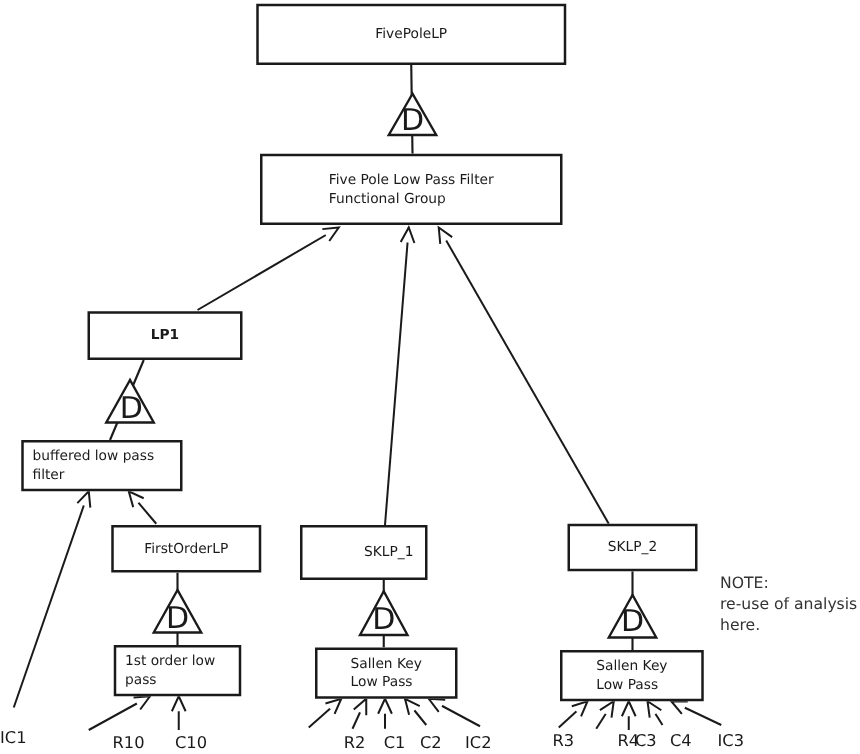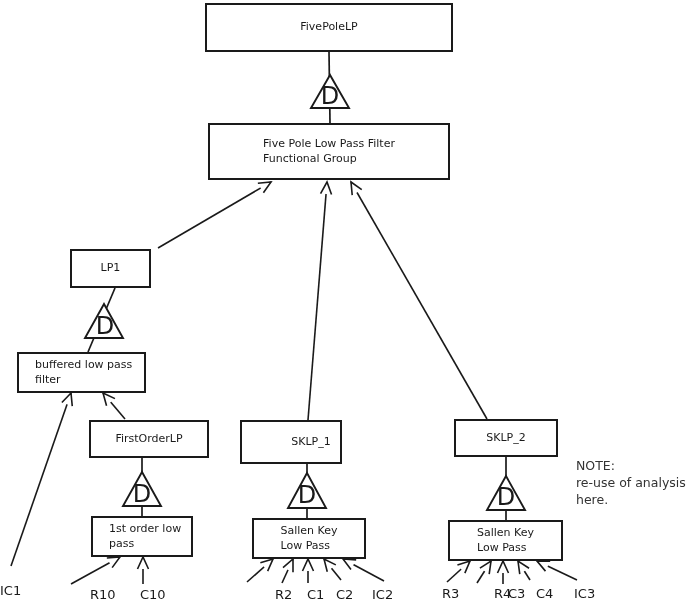--- a/index.html
+++ b/index.html
@@ -29,21 +29,21 @@
     background: #ffffff;
     display: flex;
     align-items: center;
     justify-content: center;
     font-size: 11px;
     line-height: 1.3;
     z-index: 2;
   }
   .node .inner { text-align: left; }
   .node.pad-left { justify-content: flex-start; }
-  .node.pad-left .inner { padding-left: 16px; }
+  .node.pad-left .inner { padding-left: 7px; }
   .clabel {
     position: absolute;
     font-size: 13px;
     line-height: 14px;
     z-index: 2;
     white-space: nowrap;
   }
   .note {
     position: absolute;
     left: 576px;
@@ -115,21 +115,21 @@
     <div class="inner">FivePoleLP</div>
   </div>
 
   <div class="node" style="left:208px; top:123px; width:242px; height:57px;">
     <div class="inner">
       <div>Five Pole Low Pass Filter</div>
       <div>Functional Group</div>
     </div>
   </div>
 
-  <div class="node" style="left:70px; top:249px; width:81px; height:39px;">
+  <div class="node" style="left:70px; top:249px; width:124px; height:39px;font-weight:bold;">
     <div class="inner">LP1</div>
   </div>
 
   <div class="node pad-left" style="left:17px; top:352px; width:129px; height:41px;">
     <div class="inner">
       <div>buffered low pass</div>
       <div>filter</div>
     </div>
   </div>
 

